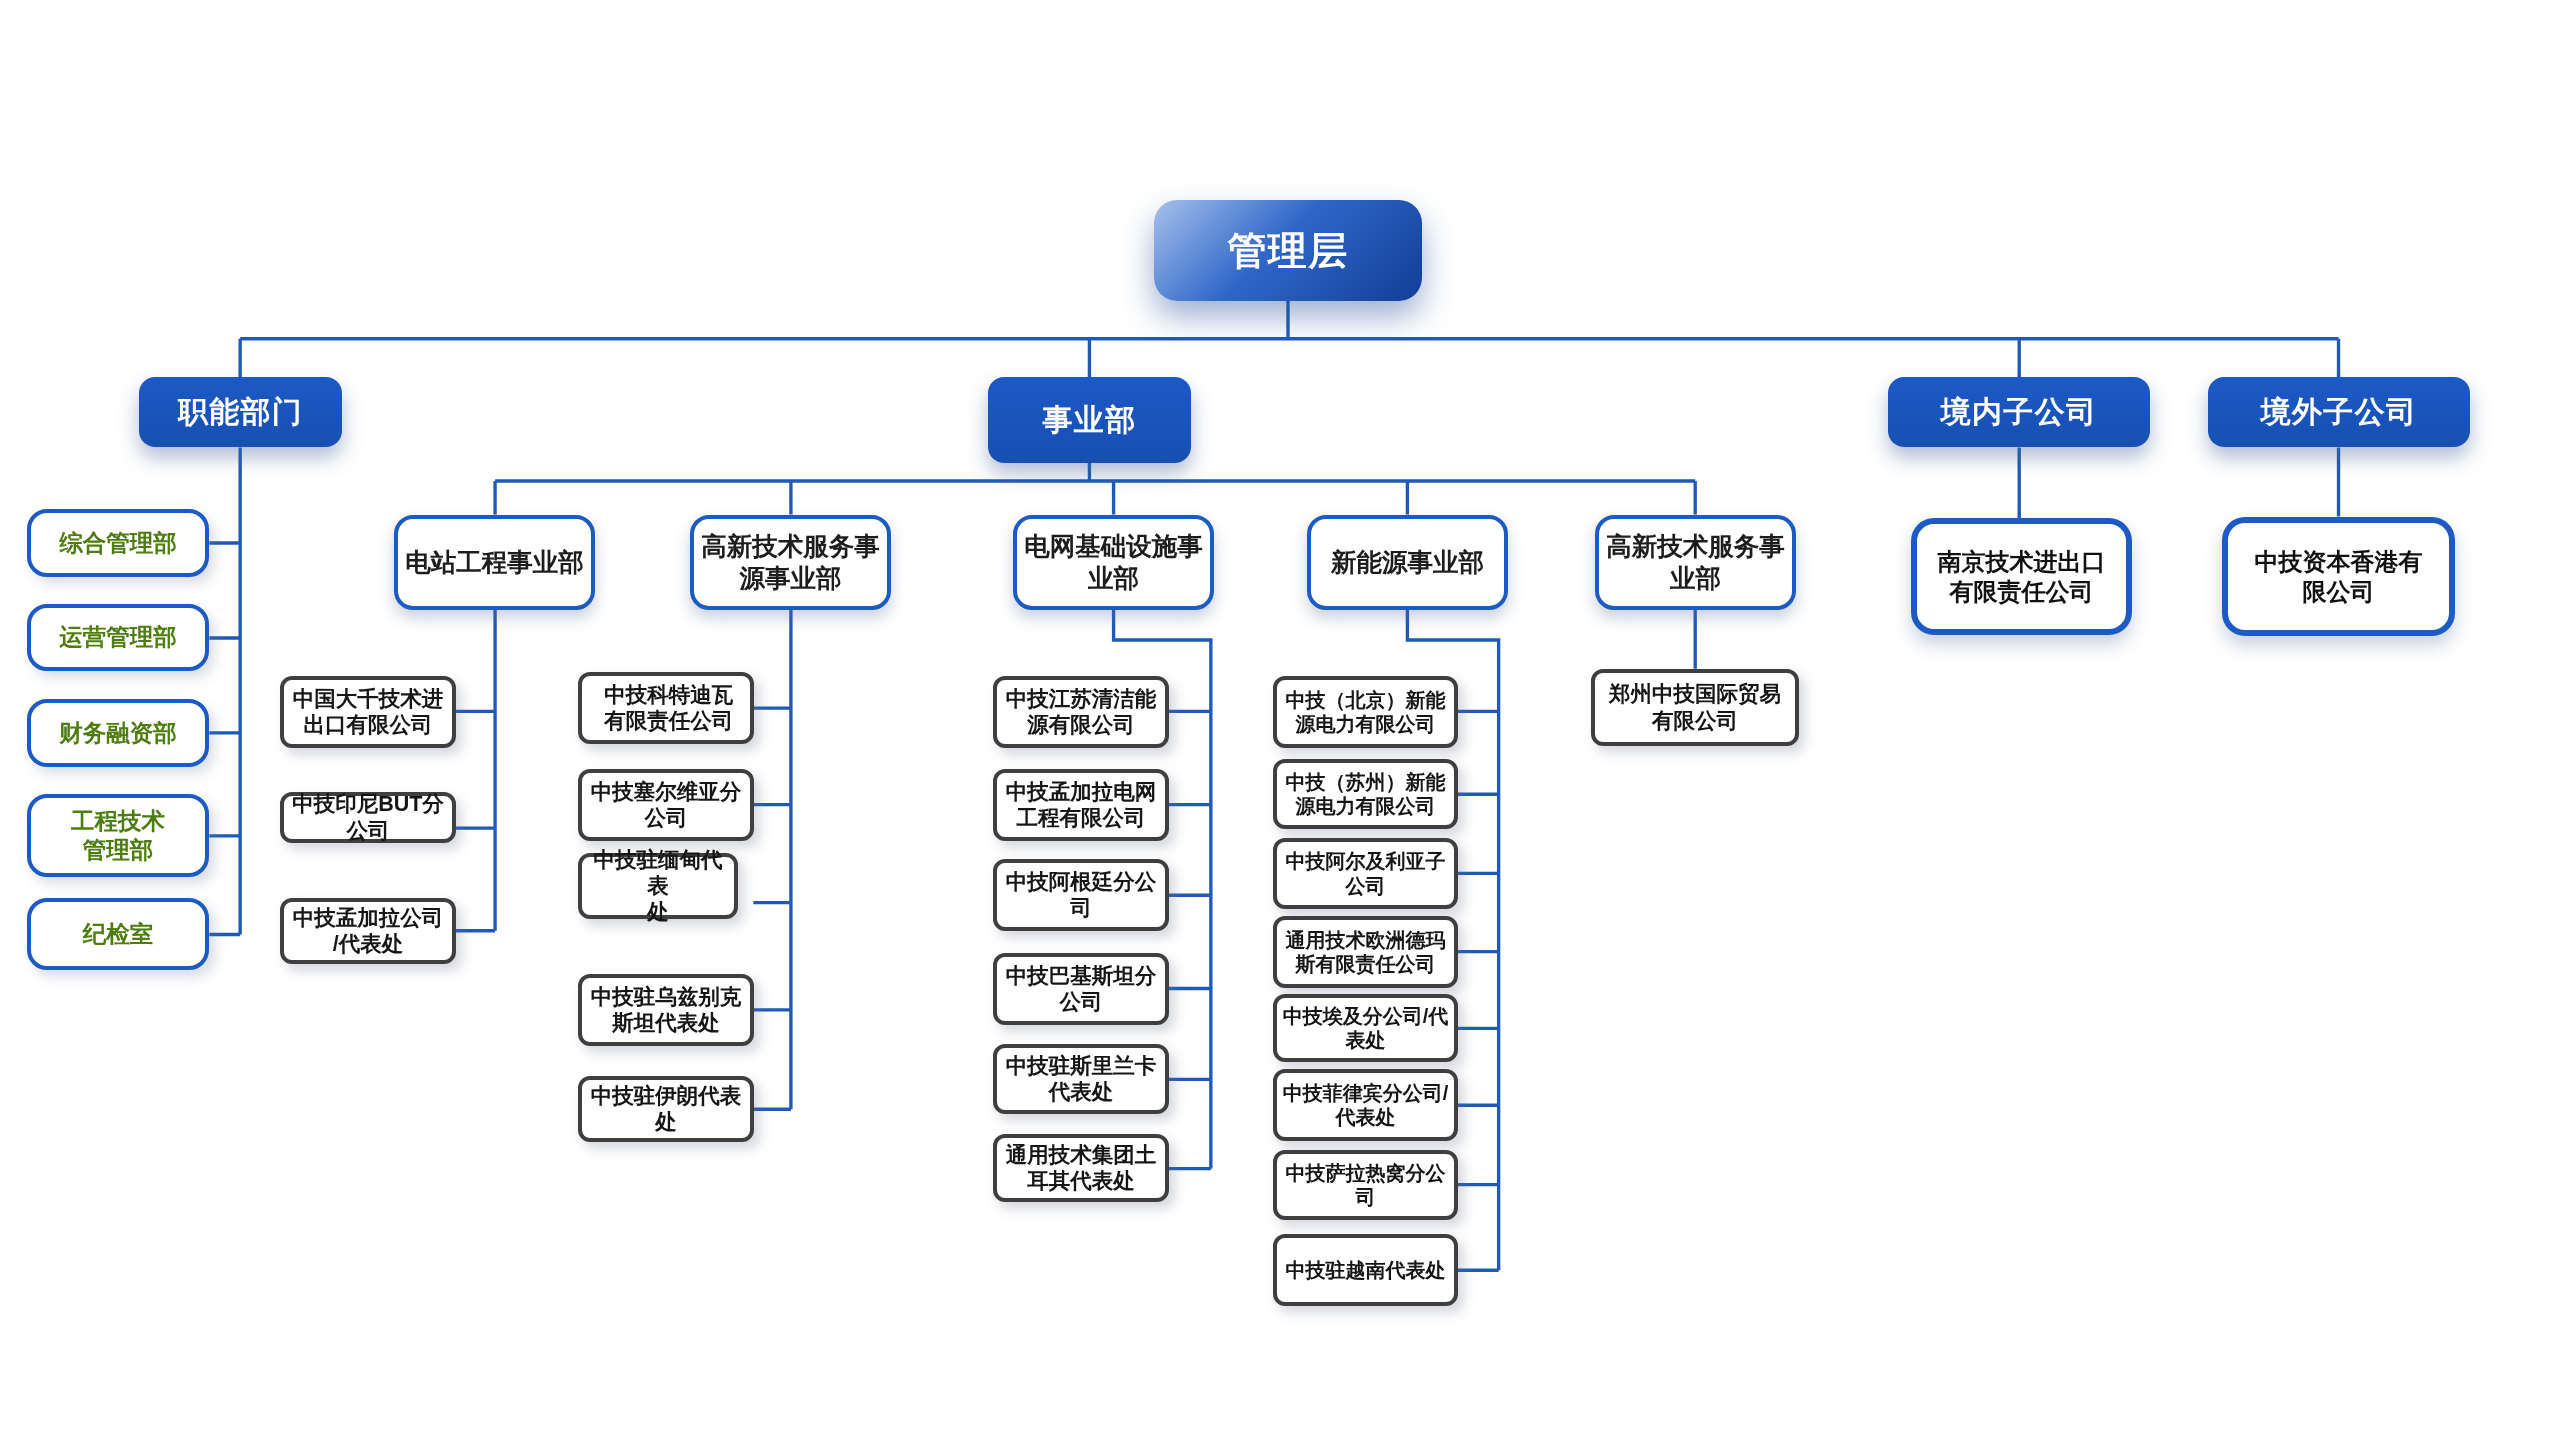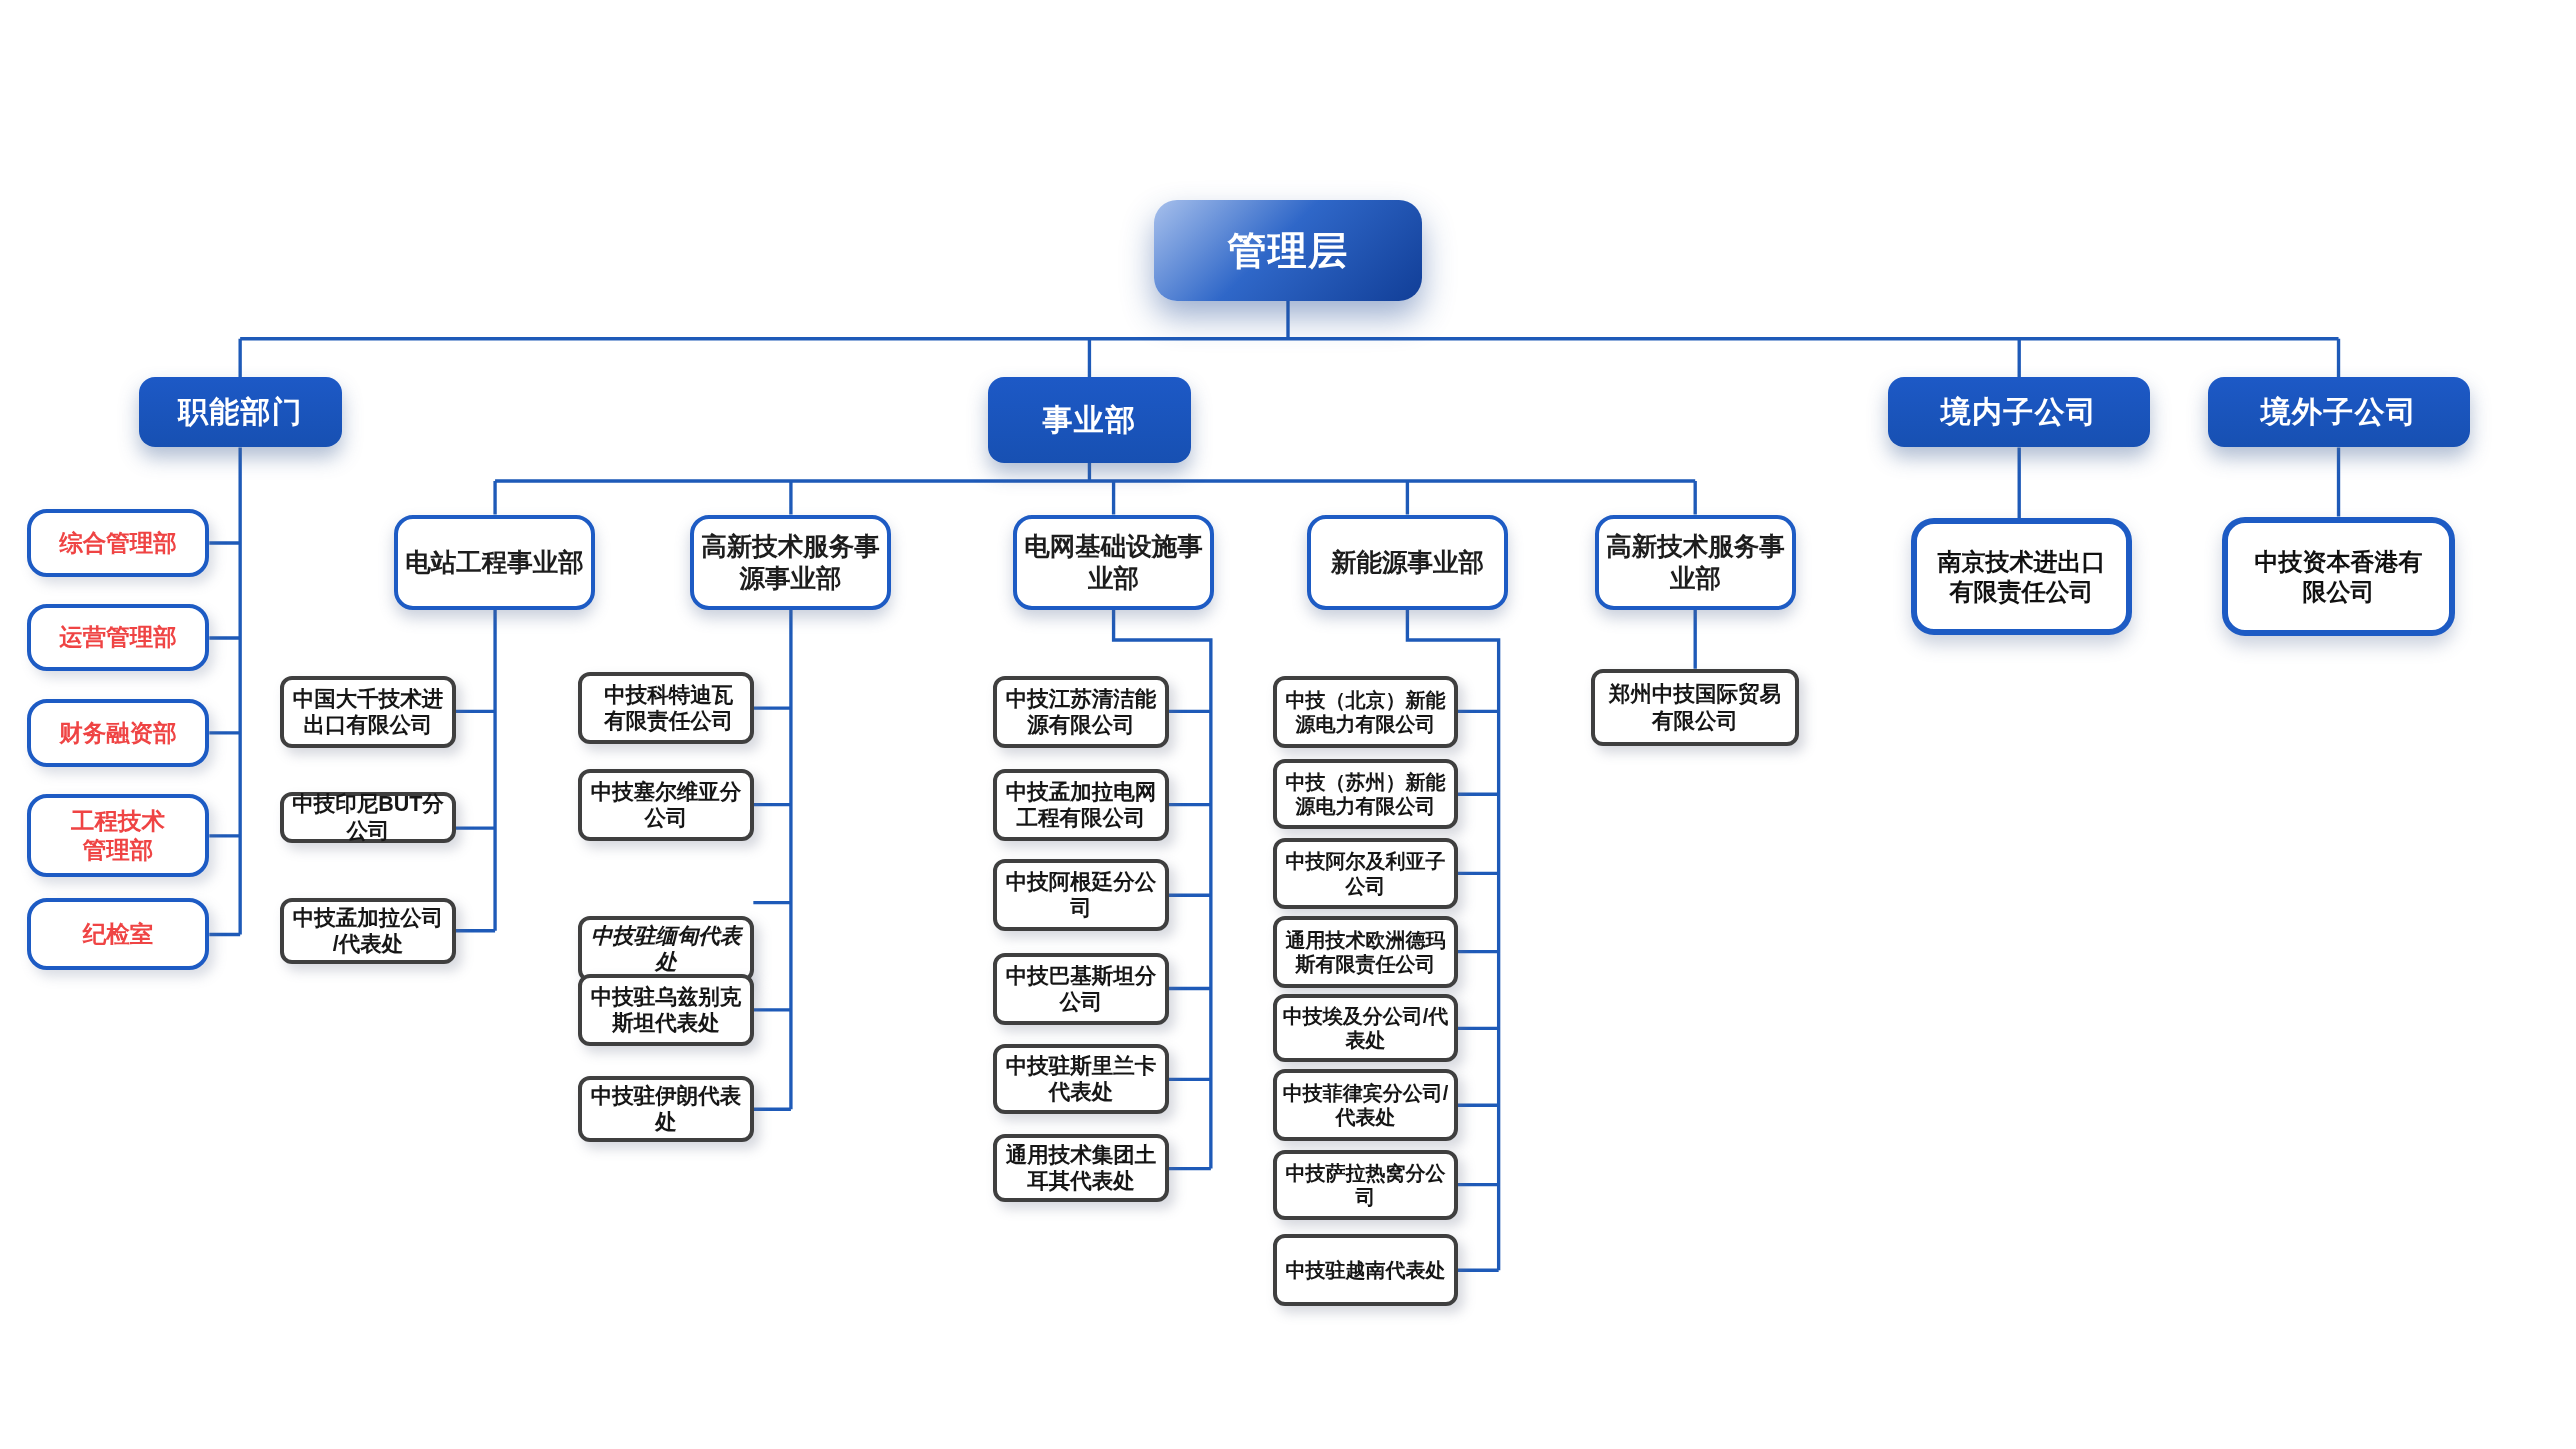--- a/index.html
+++ b/index.html
@@ -10,21 +10,21 @@
   .node{position:absolute;box-sizing:border-box;display:flex;align-items:center;justify-content:center;
         text-align:center;font-weight:700;white-space:pre-line;line-height:1.22;}
   .root{background:linear-gradient(135deg,#a7c0ec 0%,#2f67c8 45%,#113e97 100%);
         color:#ffffff;font-size:39px;border-radius:23px;
         box-shadow:0 16px 32px rgba(40,80,150,.45);letter-spacing:1.3px;}
   .l2{background:linear-gradient(180deg,#1d59c6 0%,#1750b2 100%);
       color:#ffffff;font-size:30px;border-radius:16px;
       box-shadow:0 10.7px 20px rgba(70,100,150,.42);letter-spacing:1.3px;}
   .divhdr{background:#ffffff;border:4.7px solid #1d5bc4;color:#1d1d1d;font-size:25.5px;
           border-radius:19px;box-shadow:0 8px 14.8px rgba(90,110,145,.32);padding:2.7px 5.4px;}
-  .cblue{background:#ffffff;border:4.7px solid #1d5bc4;color:#ef4444;font-size:23.5px;
+  .cblue{background:#ffffff;border:4.7px solid #1d5bc4;color:#4d7c0f;font-size:23.5px;
          border-radius:20px;box-shadow:5.4px 6.7px 12px rgba(110,125,150,.25);padding:1.3px 2.7px;}
   .cdark{background:#ffffff;border:4.7px solid #3f3f3f;color:#161616;font-size:21.5px;
          border-radius:12px;box-shadow:5.4px 6.7px 12px rgba(110,120,140,.28);padding:1.3px 2.7px;}
   .csmall{font-size:20px;}
   .cbig{background:#ffffff;border:6px solid #1d5bc4;color:#111111;font-size:24px;
         border-radius:23px;box-shadow:0 9.4px 17.4px rgba(90,110,150,.30);padding:1.3px 4px;}
 </style>
 </head>
 <body>
 
@@ -48,21 +48,21 @@
       <div class="node cdark" style="left: 280px; top: 792px; width: 176px; height: 51px;">中技印尼BUT分
 公司</div>
       <div class="node cdark" style="left: 280px; top: 898px; width: 176px; height: 66px;">中技孟加拉公司
 /代表处</div>
       <div class="node divhdr" style="left: 690px; top: 515px; width: 201px; height: 95px;">高新技术服务事
 源事业部</div>
       <div class="node cdark" style="left: 578px; top: 672px; width: 176px; height: 72px; padding-left: 8px;">中技科特迪瓦
 有限责任公司</div>
       <div class="node cdark" style="left: 578px; top: 769px; width: 176px; height: 72px;">中技塞尔维亚分
 公司</div>
-      <div class="node cdark" style="left: 578px; top: 916px; width: 176px; height: 66px; font-style: italic;">中技驻缅甸代表
+      <div class="node cdark" style="left: 578px; top: 853px; width: 160px; height: 66px;">中技驻缅甸代表
 处</div>
       <div class="node cdark" style="left: 578px; top: 974px; width: 176px; height: 72px;">中技驻乌兹别克
 斯坦代表处</div>
       <div class="node cdark" style="left: 578px; top: 1076px; width: 176px; height: 66px;">中技驻伊朗代表
 处</div>
       <div class="node divhdr" style="left: 1013px; top: 515px; width: 201px; height: 95px;">电网基础设施事
 业部</div>
       <div class="node cdark" style="left: 993px; top: 676px; width: 176px; height: 72px;">中技江苏清洁能
 源有限公司</div>
       <div class="node cdark" style="left: 993px; top: 769px; width: 176px; height: 72px;">中技孟加拉电网

